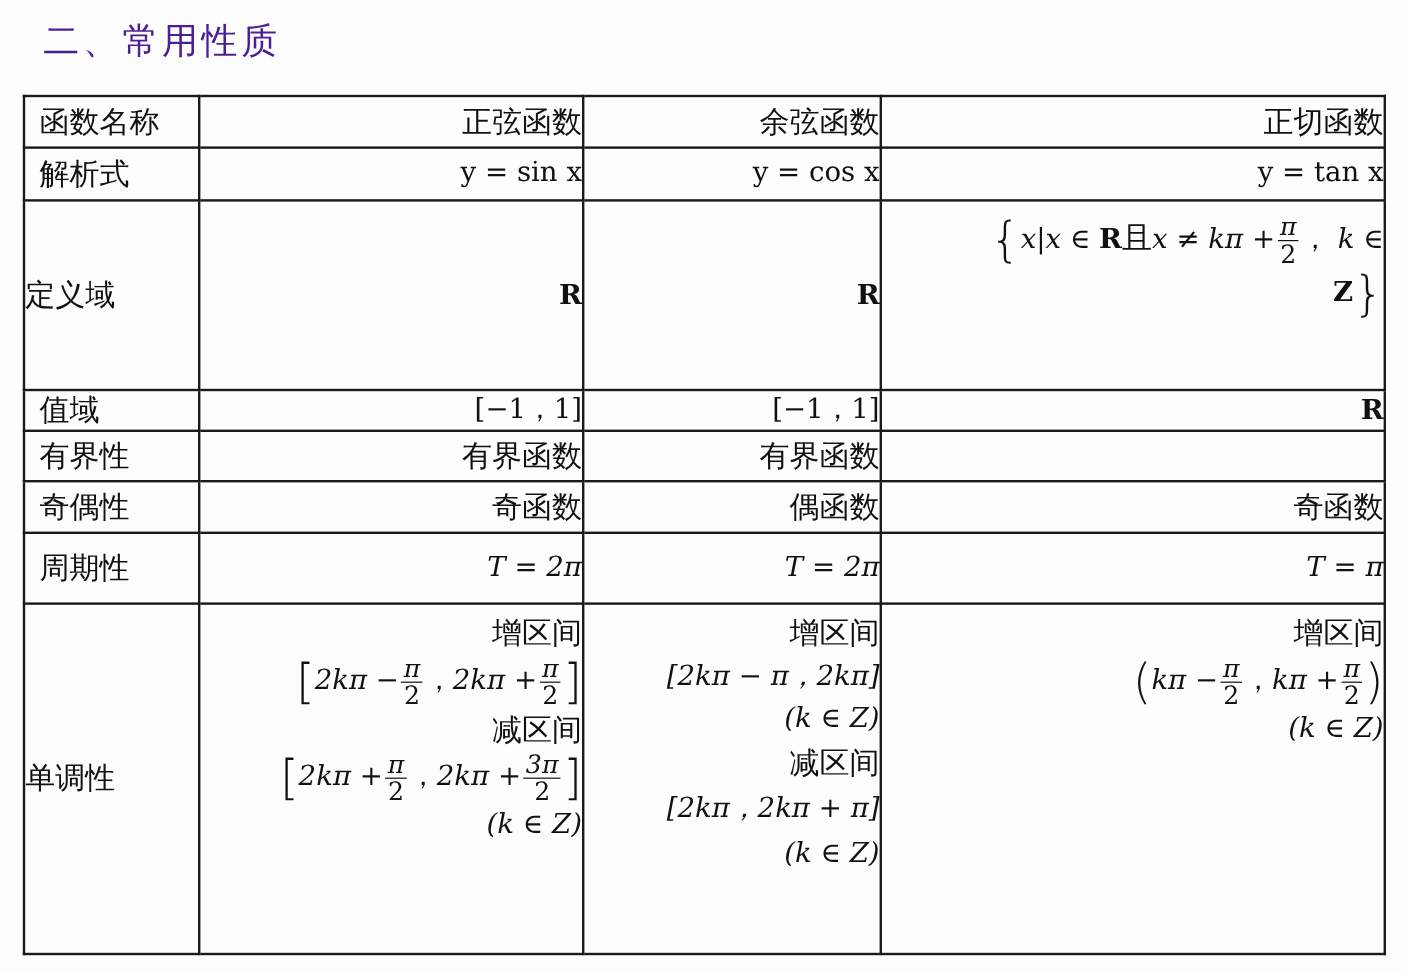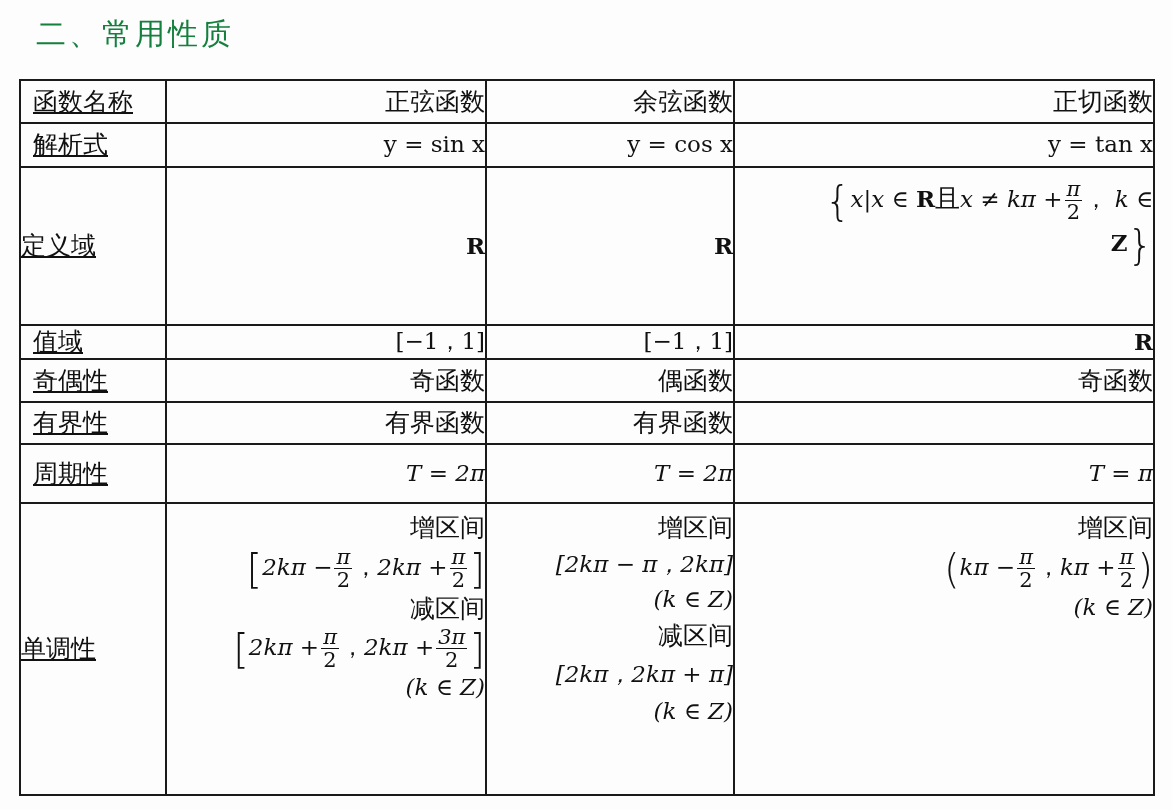--- a/index.html
+++ b/index.html
@@ -2,31 +2,31 @@
 <html><head>
 <meta charset="utf-8">
 <style>
   html, body { margin: 0; padding: 0; }
   body {
     width: 1172px; height: 810px; background: #fdfdfe; position: relative; overflow: hidden;
     font-family: "DejaVu Sans", sans-serif; color: #111;
   }
   .title {
     position: absolute; left: 36px; top: 14px; font-size: 30px; letter-spacing: 3px;
-    font-family: "DejaVu Sans", sans-serif; color: #15803d;
+    font-family: "DejaVu Sans", sans-serif; color: #4c1d95;
   }
   table {
     position: absolute; left: 19px; top: 79px; border-collapse: collapse; table-layout: fixed;
     width: 1134px;
   }
   td {
     border: 2px solid #1a1a1a; padding: 0; text-align: right; vertical-align: middle;
     font-size: 25px; line-height: 1.1;
   }
-  td.label { text-align: left; padding-left: 12px; text-decoration: underline; }
+  td.label { text-align: left; padding-left: 12px; }
   td.label.center { text-align: left; padding-left: 0; }
   .m { font-family: "DejaVu Serif", serif; font-size: 23px; padding-left: 44px; }
   .i { font-style: italic; }
   .b { font-weight: bold; }
   .frac { display: inline-flex; flex-direction: column; align-items: center; vertical-align: middle; margin: 0 2px; font-size: 21px; line-height: 1.05; }
   .frac .num { border-bottom: 1.5px solid #111; padding: 0 2px; }
   .big { font-size: 40px; font-weight: 200; vertical-align: middle; font-family: "DejaVu Sans", sans-serif; }
   .line { display: block; margin: 4px 0; }
   .cjk { font-family: "DejaVu Sans", sans-serif; font-size: 25px; }
 </style>
@@ -73,31 +73,31 @@
       <span>∈</span>
       <span class="b">Z</span><span class="big">}</span>
     </td>
   </tr>
   <tr style="height:34px">
     <td class="label">值域</td>
     <td class="m">[−1，1]</td>
     <td class="m">[−1，1]</td>
     <td class="m b">R</td>
   </tr>
+  <tr style="height:42px">
+    <td class="label">有界性</td>
+    <td>有界函数</td>
+    <td>有界函数</td>
+    <td></td>
+  </tr>
   <tr style="height:43px">
     <td class="label">奇偶性</td>
     <td>奇函数</td>
     <td>偶函数</td>
     <td>奇函数</td>
-  </tr>
-  <tr style="height:42px">
-    <td class="label">有界性</td>
-    <td>有界函数</td>
-    <td>有界函数</td>
-    <td></td>
   </tr>
   <tr style="height:59px">
     <td class="label">周期性</td>
     <td class="m i">T = 2π</td>
     <td class="m i">T = 2π</td>
     <td class="m i">T = π</td>
   </tr>
   <tr style="height:292px">
     <td class="label center">单调性</td>
     <td style="vertical-align:top; padding-top:6px">

